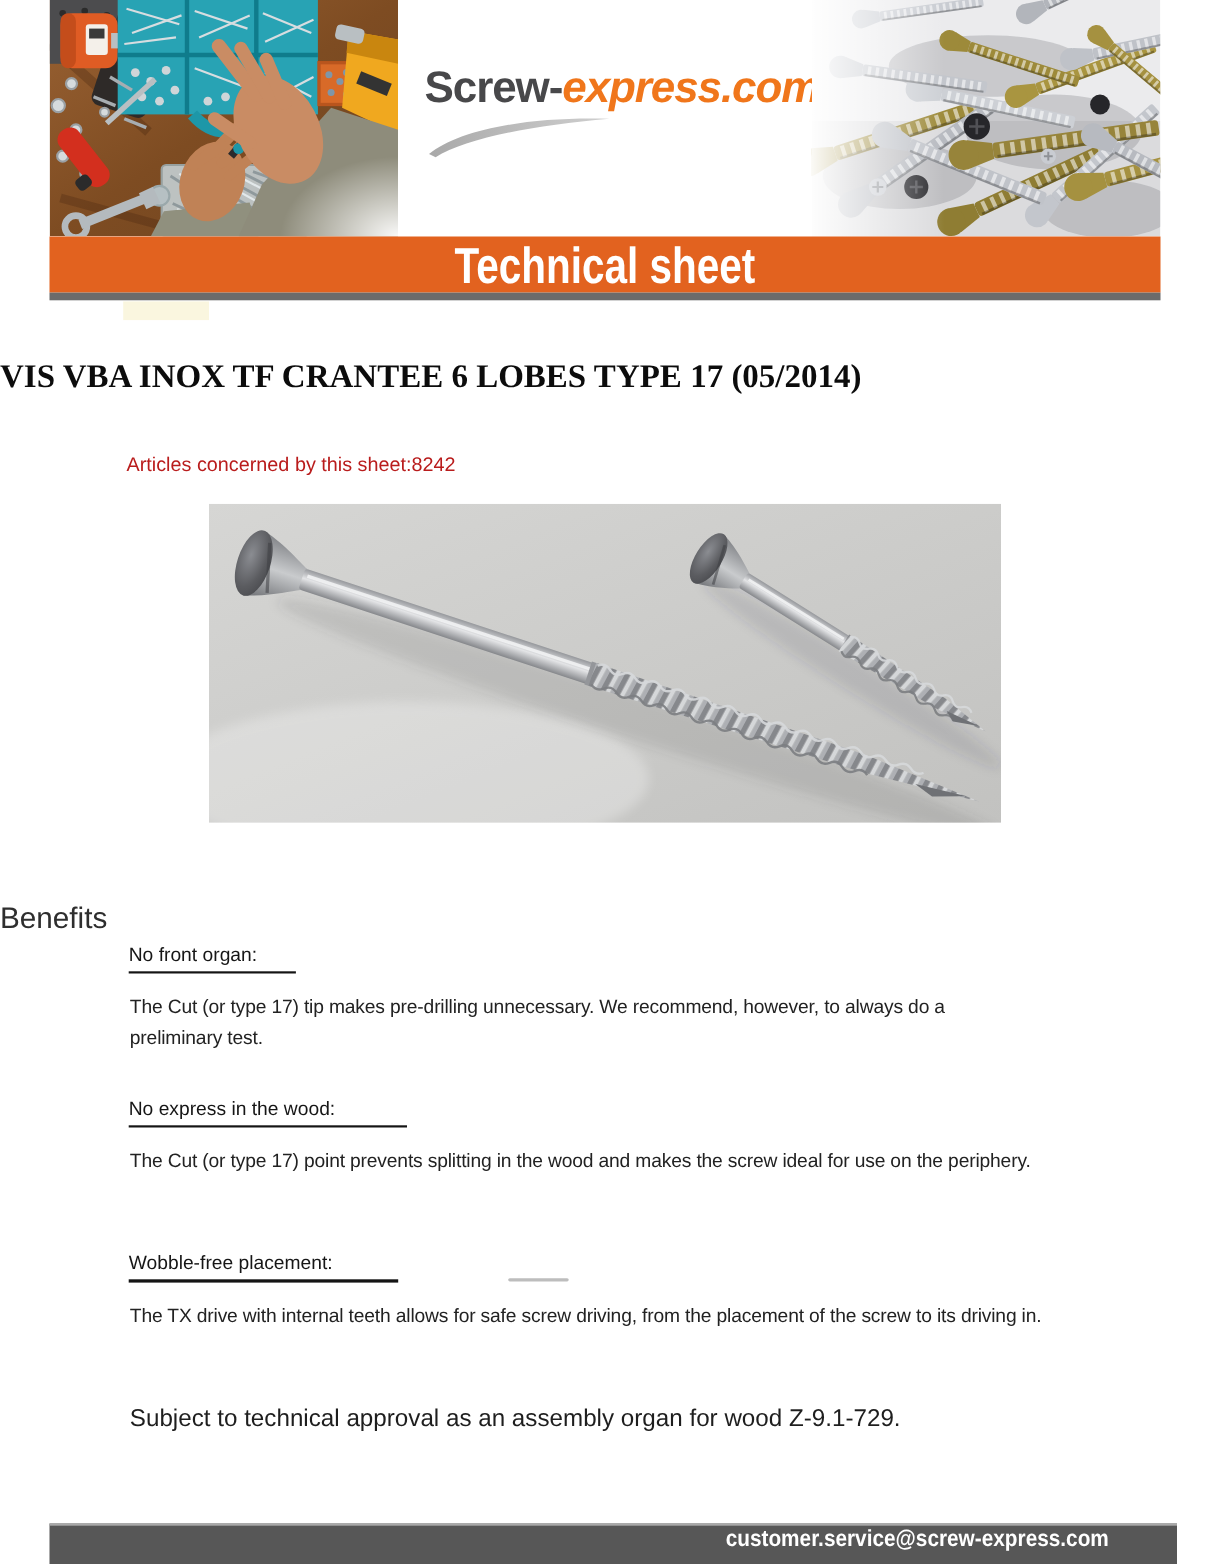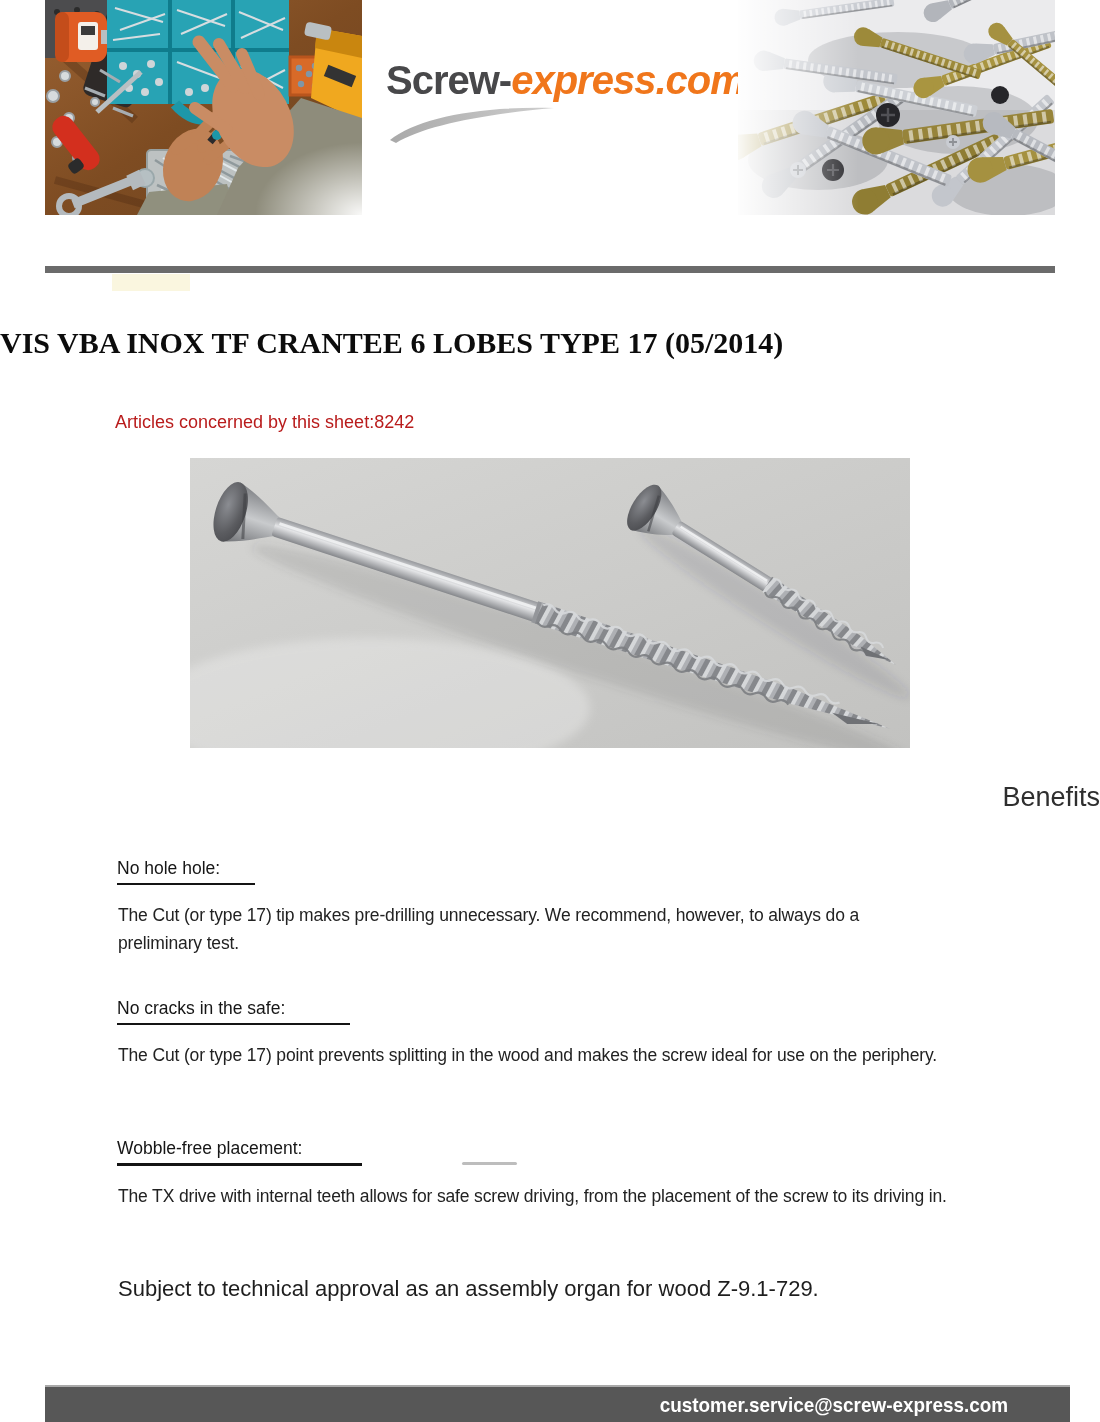--- a/index.html
+++ b/index.html
@@ -29,35 +29,35 @@
   .doc-code{left:0;top:280px;width:1100px;text-align:center;
             font-family:"Liberation Serif",serif;font-weight:bold;font-size:23px;color:#0c0c0c;}
   .doc-title{left:0;top:326px;width:1100px;text-align:left;
              font-family:"Liberation Serif",serif;font-weight:bold;font-size:30px;color:#0c0c0c;white-space:nowrap;}
   .articles{left:115px;top:412px;font-size:18px;color:#b91c1c;}
 
   
   .figure{left:190px;top:458px;width:720px;height:290px;}
 
   
-  .benefits-h{left:0;top:782px;width:1100px;text-align:right;font-size:27px;color:#2e2e2e;}
+  .benefits-h{left:0;top:820px;width:1100px;text-align:left;font-size:27px;color:#2e2e2e;}
   .sec-label{font-size:17.5px;color:#161616;border-bottom:2px solid #141414;padding-bottom:4px;display:inline-block;}
   .lab0{left:117px;top:858px;padding-right:35px;}
   .lab1{left:117px;top:998px;padding-right:65px;}
   .lab2{left:117px;top:1138px;padding-right:60px;border-bottom-width:3px;}
   .tail{left:462px;top:1162px;width:55px;height:3px;background:#bdbdbd;border-radius:2px;}
   .sec-text{font-size:17.5px;letter-spacing:-0.15px;color:#222;line-height:28px;}
   .txt0{left:118px;top:901px;width:800px;}
   .txt1{left:118px;top:1041px;width:1000px;}
   .txt2{left:118px;top:1182px;width:1000px;}
   .approval{left:118px;top:1276px;font-size:22px;color:#1e1e1e;}
 
   
   .footer{left:45px;top:1385px;width:1025px;height:37px;background:#575757;border-top:2px solid #a9a9a9;
-          box-sizing:border-box;display:flex;align-items:center;justify-content:flex-end;padding-right:62px;}
+          box-sizing:border-box;display:flex;justify-content:flex-end;padding-right:62px;}
   .footer-email{color:#fff;font-weight:bold;font-size:21px;transform:scaleX(0.9);transform-origin:right center;white-space:nowrap;}
 </style>
 </head>
 <body>
 
 <div class="page">
 
   <div class="abs photo photo-left">
     <svg width="317" height="215" viewBox="0 0 317 215">
       <defs>
@@ -274,20 +274,23 @@
       <g>
         <circle cx="60" cy="170" r="8" fill="#c9ccd2"></circle>
           <path d="M55,170 h10 M60,165 v10" stroke="#8e9196" stroke-width="2" fill="none"></path>
         <circle cx="215" cy="142" r="7" fill="#c9ccd2"></circle>
           <path d="M211,142 h8 M215,138 v8" stroke="#8e9196" stroke-width="1.8" fill="none"></path>
       </g>
       <rect width="317" height="215" fill="url(#vigR)"></rect>
     </svg>
   </div>
 
+  <div class="abs banner">
+    <span class="banner-title">Technical sheet</span>
+  </div>
   <div class="abs divider"></div>
   <div class="abs artifact-yellow"></div>
 
   <div class="abs doc-title">VIS VBA INOX TF CRANTEE 6 LOBES TYPE 17  (05/2014)</div>
   <div class="abs articles">Articles concerned by this sheet:8242</div>
 
   <div class="abs figure">
     <svg width="720" height="290" viewBox="0 0 720 290">
       <defs>
         <linearGradient id="bgG" x1="0" y1="0" x2="1" y2="1">
@@ -346,24 +349,24 @@
         <path d="M150,-9 L255,-6 L302,0 L255,6 L150,9 Z" fill="url(#rib)"></path>
         <path d="M152,-7.5 q5,-4.5 10,0 t10,0 t10,0 t10,0 t10,0 t10,0 t10,0 t10,0 t10,0 t10,0 t10,0 t10,0 t10,0" stroke="#d6d8da" stroke-width="2" fill="none" opacity="0.9"></path>
         <path d="M152,7.5 q5,4.5 10,0 t10,0 t10,0 t10,0 t10,0 t10,0 t10,0 t10,0 t10,0 t10,0 t10,0 t10,0" stroke="#7c7e82" stroke-width="2" fill="none" opacity="0.9"></path>
         <path d="M262,3 L294,-1 L272,8 Z" fill="#6f7175"></path>
       </g>
     </svg>
   </div>
 
   <div class="abs benefits-h">Benefits</div>
 
-  <div class="abs sec-label lab0">No hole hole:</div>
+  <div class="abs sec-label lab0">No front organ:</div>
   <div class="abs sec-text txt0">The Cut (or type 17) tip makes pre-drilling unnecessary. We recommend, however, to always do a preliminary test.</div>
 
-  <div class="abs sec-label lab1">No cracks in the safe:</div>
+  <div class="abs sec-label lab1">No express in the wood:</div>
   <div class="abs sec-text txt1">The Cut (or type 17) point prevents splitting in the wood and makes the screw ideal for use on the periphery.</div>
 
   <div class="abs sec-label lab2">Wobble-free placement:</div>
   <div class="abs tail"></div>
   <div class="abs sec-text txt2">The TX drive with internal teeth allows for safe screw driving, from the placement of the screw to its driving in.</div>
 
   <div class="abs approval">Subject to technical approval as an assembly organ for wood Z-9.1-729.</div>
 
   <div class="abs footer">
     <span class="footer-email">customer.service@screw-express.com</span>

